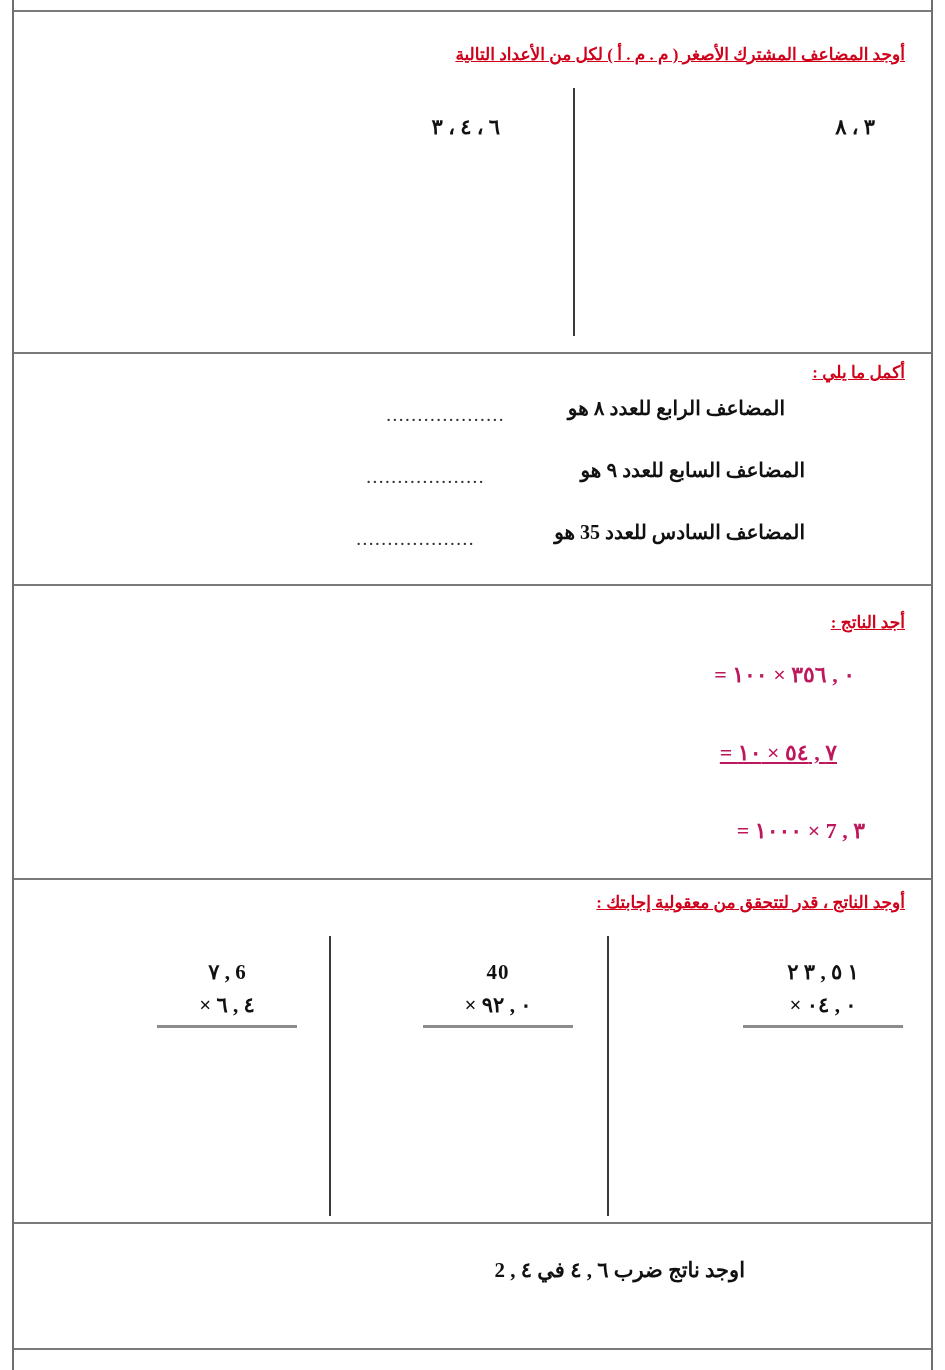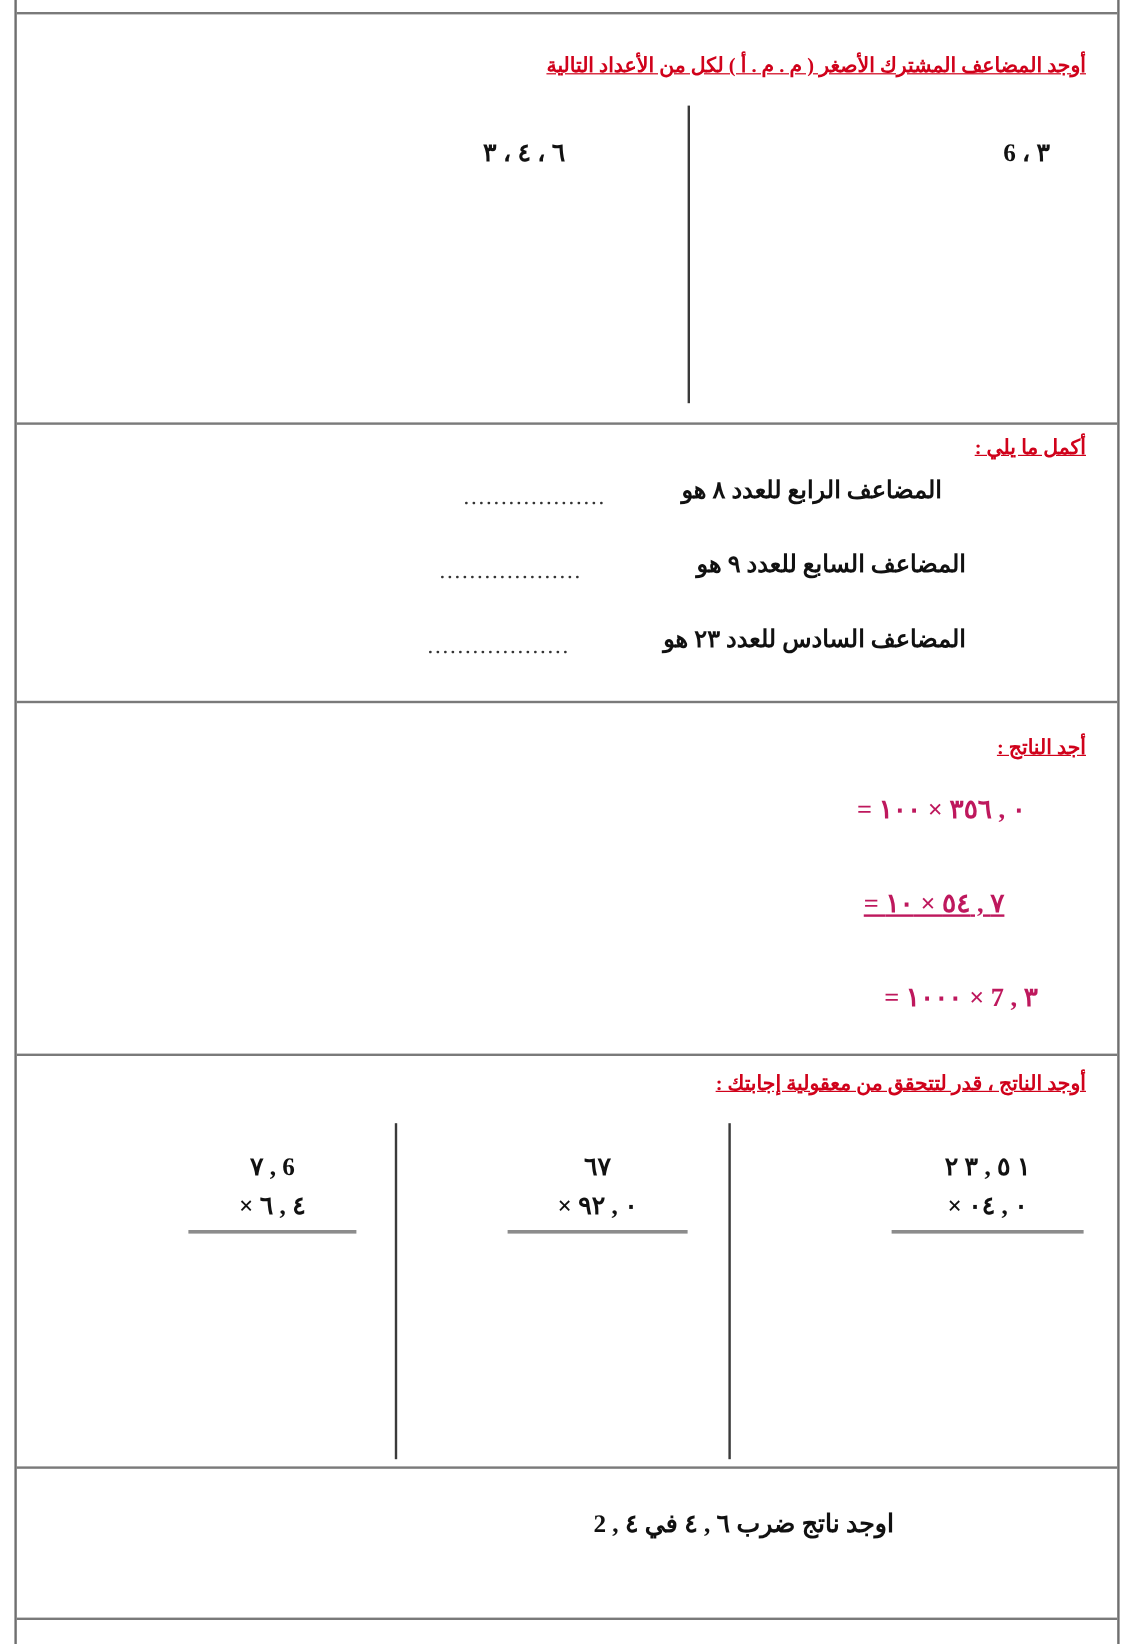--- a/index.html
+++ b/index.html
@@ -129,33 +129,33 @@
   <div class="hrule" style="top:352px;"></div>
   <div class="hrule" style="top:584px;"></div>
   <div class="hrule" style="top:878px;"></div>
   <div class="hrule" style="top:1222px;"></div>
   <div class="hrule" style="top:1348px;"></div>
 
   <div class="section-title" style="top:44px; right:40px;">أوجد المضاعف المشترك الأصغر  ( م . م . أ ) لكل من الأعداد التالية</div>
 
   <div class="vrule" style="top:88px; right:370px; height:248px;"></div>
 
-  <div class="prob" style="top:115px; right:70px;">٣ ، 6</div>
+  <div class="prob" style="top:115px; right:70px;">٣ ، ٨</div>
 
-  <div class="prob" style="top:115px; right:474px;">٦ ، ٤ ، ٣</div>
+  <div class="prob" style="top:115px; right:445px;">٦ ، ٤ ، ٣</div>
 
   <div class="section-title" style="top:362px; right:40px;text-align:right;">أكمل ما يلي :</div>
 
   <div class="stmt" style="top:396px; right:160px;">المضاعف الرابع للعدد ٨ هو</div>
   <div class="fill-line" style="top:404px; right:440px;">...................</div>
 
   <div class="stmt" style="top:458px; right:140px;">المضاعف السابع  للعدد   ٩   هو</div>
   <div class="fill-line" style="top:466px; right:460px;">...................</div>
 
-  <div class="stmt" style="top:520px; right:140px;">المضاعف السادس  للعدد ٢٣  هو</div>
+  <div class="stmt" style="top:520px; right:140px;">المضاعف السادس  للعدد 35  هو</div>
   <div class="fill-line" style="top:528px; right:470px;">...................</div>
 
   <div class="section-title" style="top:612px; right:40px;">أجد الناتج :</div>
 
   <div class="eq" style="top:662px; right:90px;">٠ , ٣٥٦  × ١٠٠  =</div>
 
   <div class="eq" style="top:740px; right:108px;text-decoration:underline;">٧ , ٥٤  × ١٠  =</div>
 
   <div class="eq" style="top:818px; right:80px;">٣ , 7 × ١٠٠٠  =</div>
 
@@ -164,21 +164,21 @@
   <div class="vrule" style="top:936px; right:336px; height:280px;"></div>
   <div class="vrule" style="top:936px; right:614px; height:280px;"></div>
 
   <div class="mulbox" style="top:956px; right:42px; width:160px;">
     <div class="row" style="text-align:center;">١ ٥ , ٣ ٢</div>
     <div class="row" style="text-align:center;">×  ٠ , ٠٤</div>
     <div class="ruleline"></div>
   </div>
 
   <div class="mulbox" style="top:956px; right:372px; width:150px;">
-    <div class="row" style="text-align:center;">٦٧</div>
+    <div class="row" style="text-align:center;">40</div>
     <div class="row" style="text-align:center;">×  ٠ , ٩٢</div>
     <div class="ruleline"></div>
   </div>
 
   <div class="mulbox" style="top:956px; right:648px; width:140px;">
     <div class="row" style="text-align:center;">٧ , 6</div>
     <div class="row" style="text-align:center;">×  ٤ , ٦</div>
     <div class="ruleline"></div>
   </div>
 

